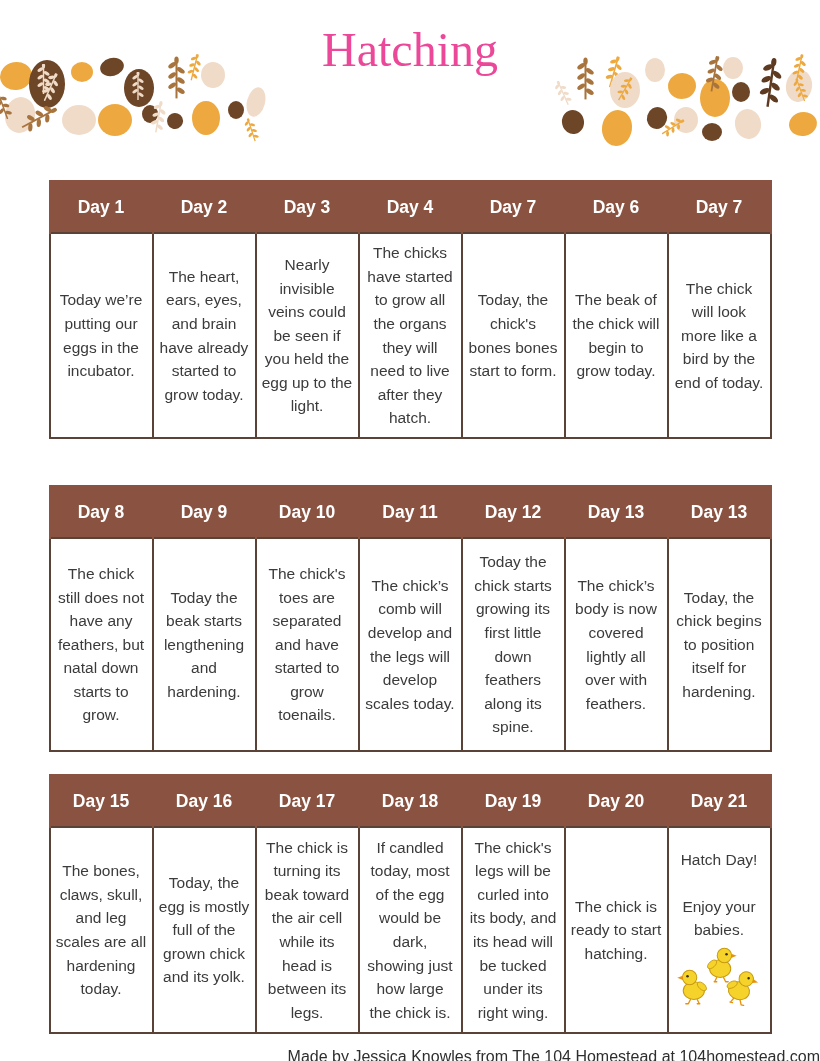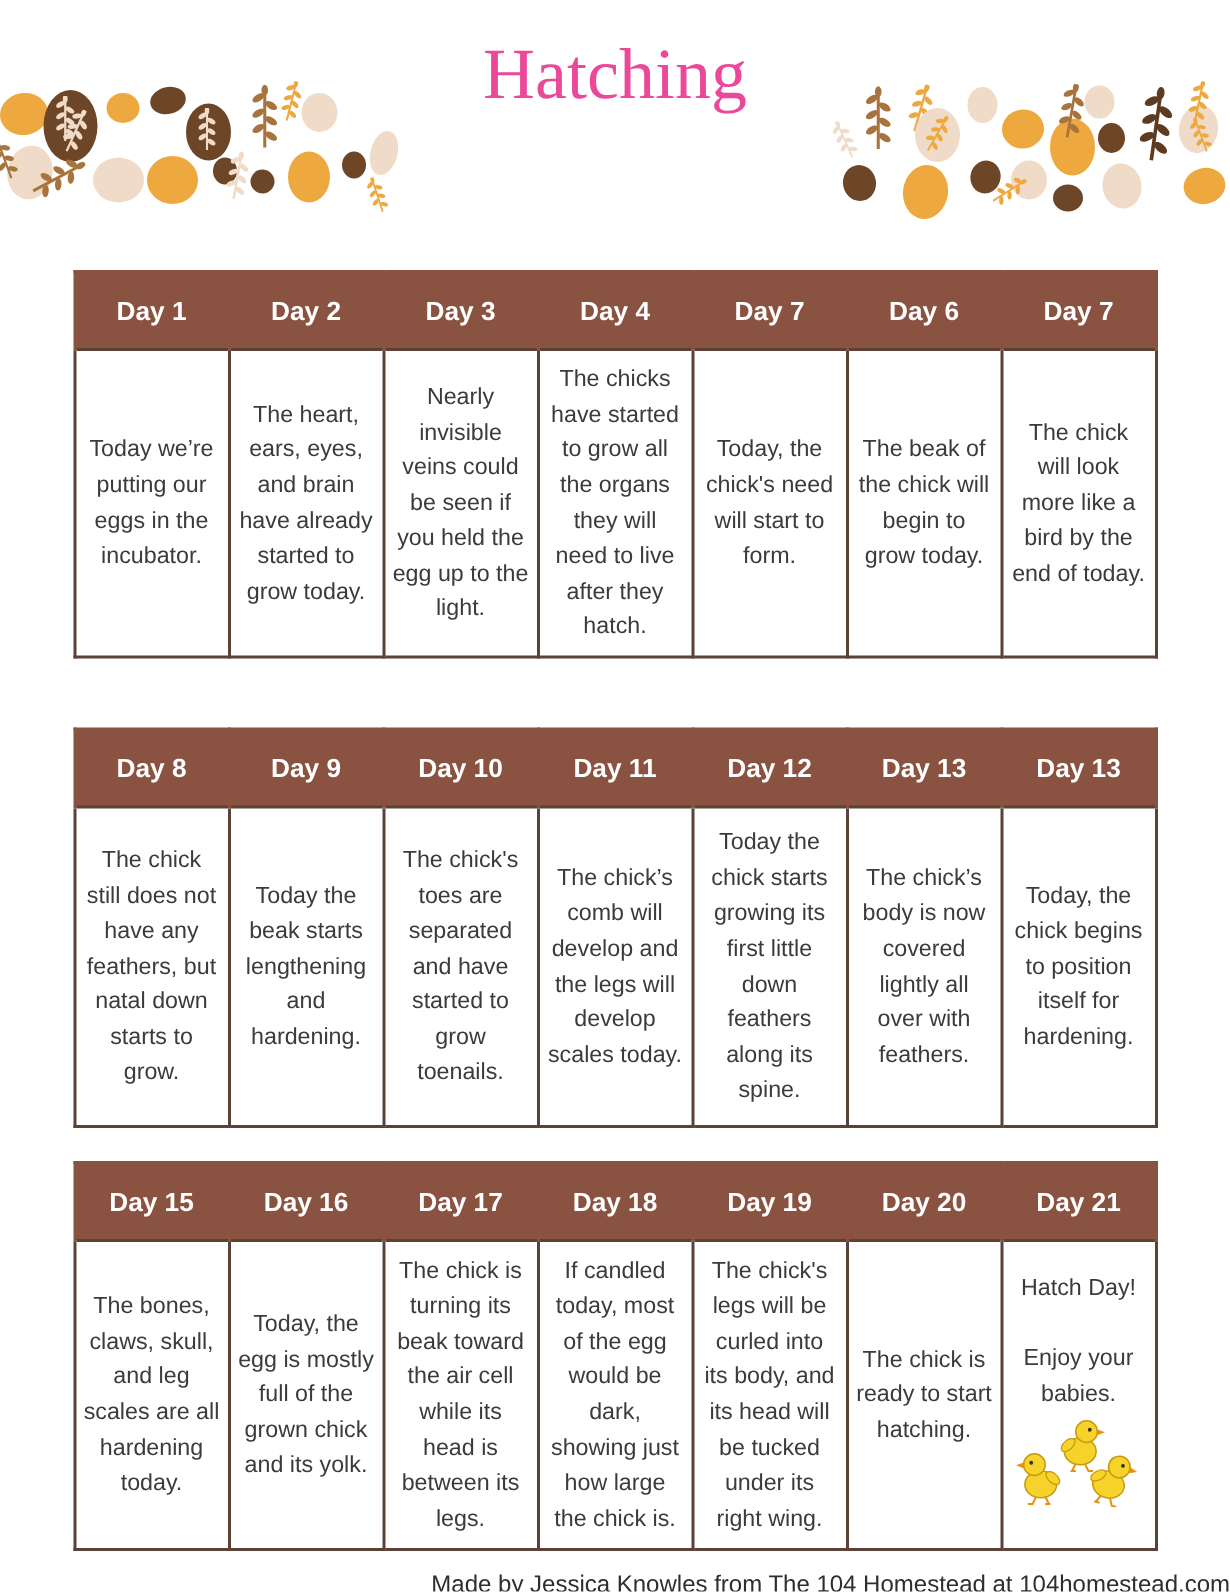--- a/index.html
+++ b/index.html
@@ -203,21 +203,21 @@
     <td>
           <div class="cell-text">The heart, ears, eyes, and brain have already started to grow today.</div>
         </td>
     <td>
           <div class="cell-text">Nearly invisible veins could be seen if you held the egg up to the light.</div>
         </td>
     <td>
           <div class="cell-text">The chicks have started to grow all the organs they will need to live after they hatch.</div>
         </td>
     <td>
-          <div class="cell-text">Today, the chick's need will start to form.</div>
+          <div class="cell-text">Today, the chick's bones bones start to form.</div>
         </td>
     <td>
           <div class="cell-text">The beak of the chick will begin to grow today.</div>
         </td>
     <td>
           <div class="cell-text">The chick will look more like a bird by the end of today.</div>
         </td>
   </tr>
 </tbody>
   </table>

